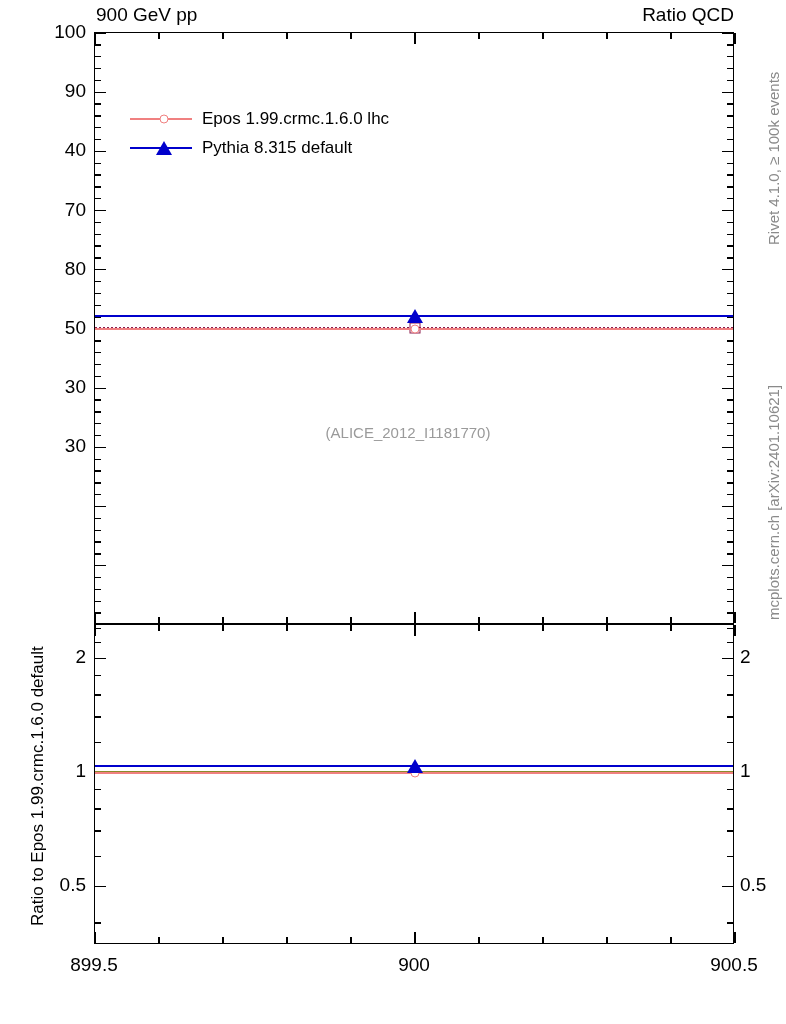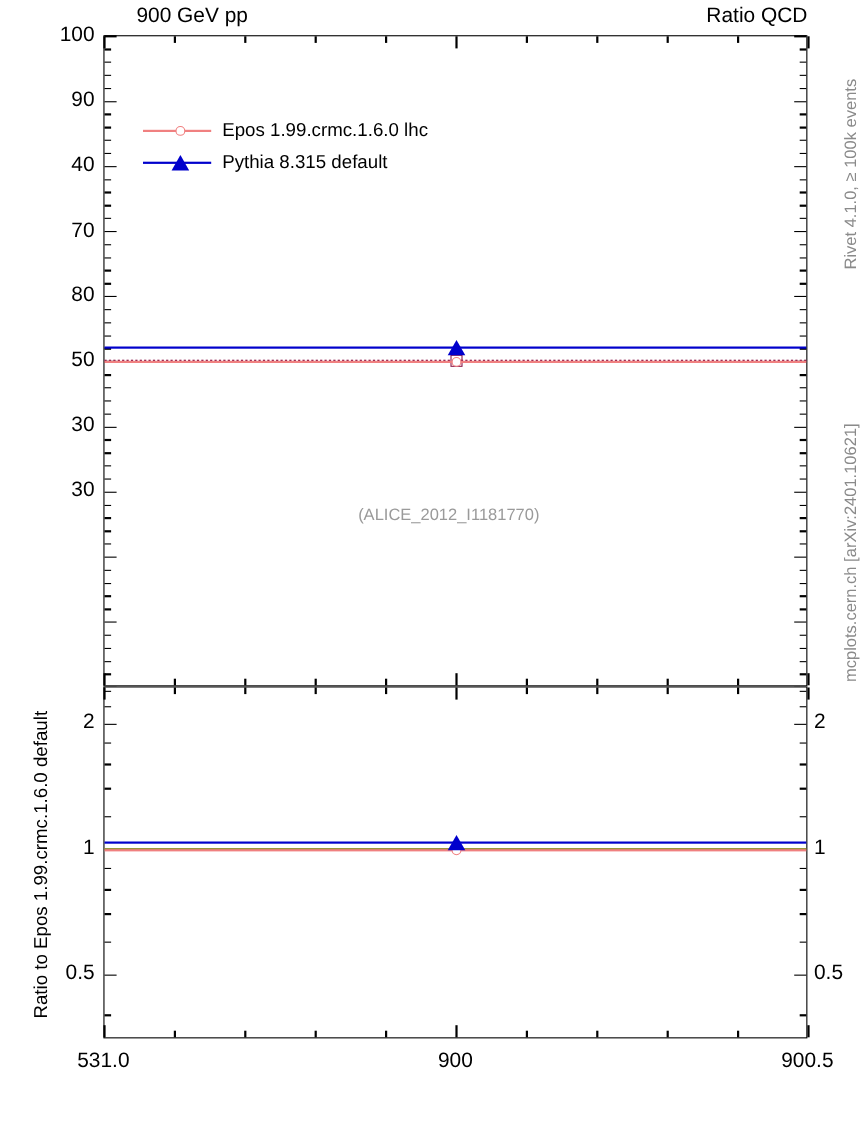--- a/index.html
+++ b/index.html
@@ -20,21 +20,21 @@
     height: 1024px;
   }
 
   
   .hdr {
     position: absolute;
     font-size: 19px;
     color: #000;
     white-space: nowrap;
   }
-  #hdr-left  { left: 124px; top: 4px; }
+  #hdr-left  { left: 96px; top: 4px; }
   #hdr-right { right: 52px; top: 4px; }
 
   
   .frame {
     position: absolute;
     border: 1.6px solid #000;
     box-sizing: border-box;
     background: #fff;
   }
   
@@ -412,37 +412,37 @@
       <span class="leg-key">
         <span class="leg-line" id="legkey2-line" style="border-top: 2px solid rgb(0, 0, 204);"></span>
         <span class="leg-marker" id="legkey2-marker" style="color: rgb(0, 0, 204);">
             <span class="m-tri"></span>
           </span>
       </span>
       <span>Pythia 8.315 default</span>
     </div>
   </div>
 
-  <div id="watermark" style="left: 408px; top: 424.4px; margin-top: 36px;">(ALICE_2012_I1181770)</div>
+  <div id="watermark" style="left: 408px; top: 424.4px;">(ALICE_2012_I1181770)</div>
 
   <div class="rot-right" id="rot-rivet" style="left: 765px; top: 245px;">Rivet 4.1.0, ≥ 100k events</div>
   <div class="rot-right" id="rot-mcplots" style="left: 765px; top: 620px;">mcplots.cern.ch [arXiv:2401.10621]</div>
 
   <div class="rot-left" id="rot-ratio" style="left: 28px; top: 926px;">Ratio to Epos 1.99.crmc.1.6.0 default</div>
 
 <div class="ylab" style="top: 446.4px; left: 0px; width: 86px; text-align: right;">30</div>
     <div class="ylab" style="top: 387.2px; left: 0px; width: 86px; text-align: right;">30</div>
     <div class="ylab" style="top: 328px; left: 0px; width: 86px; text-align: right;">50</div>
     <div class="ylab" style="top: 268.8px; left: 0px; width: 86px; text-align: right;">80</div>
     <div class="ylab" style="top: 209.6px; left: 0px; width: 86px; text-align: right;">70</div>
     <div class="ylab" style="top: 150.4px; left: 0px; width: 86px; text-align: right;">40</div>
     <div class="ylab" style="top: 91.2px; left: 0px; width: 86px; text-align: right;">90</div>
     <div class="ylab" style="top: 32px; left: 0px; width: 86px; text-align: right;">100</div>
     <div class="ylab" style="top: 885.346px; left: 0px; width: 86px; text-align: right;">0.5</div>
     <div class="ylab-right" style="top: 885.346px;">0.5</div>
     <div class="ylab" style="top: 771.359px; left: 0px; width: 86px; text-align: right;">1</div>
     <div class="ylab-right" style="top: 771.359px;">1</div>
     <div class="ylab" style="top: 657.373px; left: 0px; width: 86px; text-align: right;">2</div>
     <div class="ylab-right" style="top: 657.373px;">2</div>
-    <div class="xlab" style="left: 94px; top: 954px;">531.0</div>
+    <div class="xlab" style="left: 94px; top: 954px;">899.5</div>
     <div class="xlab" style="left: 414px; top: 954px;">900</div>
     <div class="xlab" style="left: 734px; top: 954px;">900.5</div>
   </div>
 
 </body></html>

